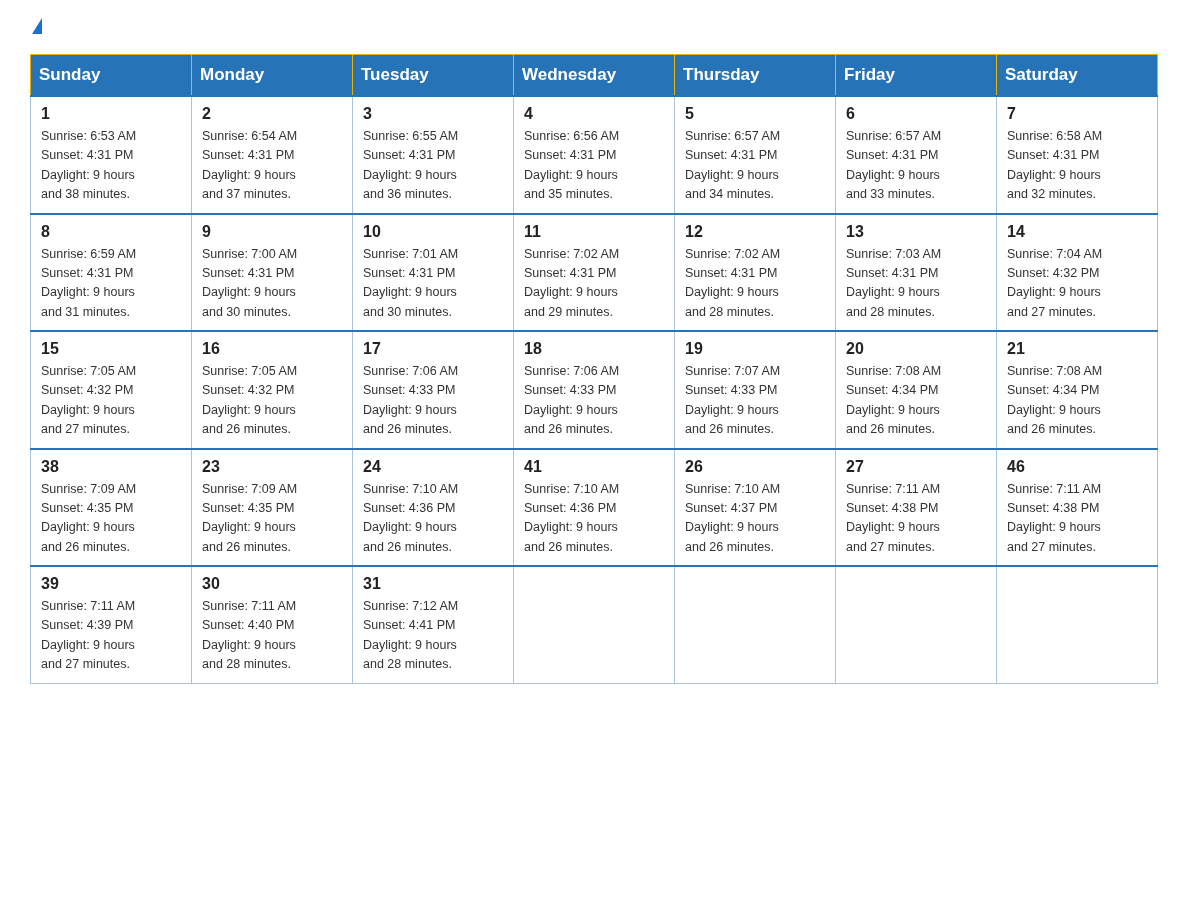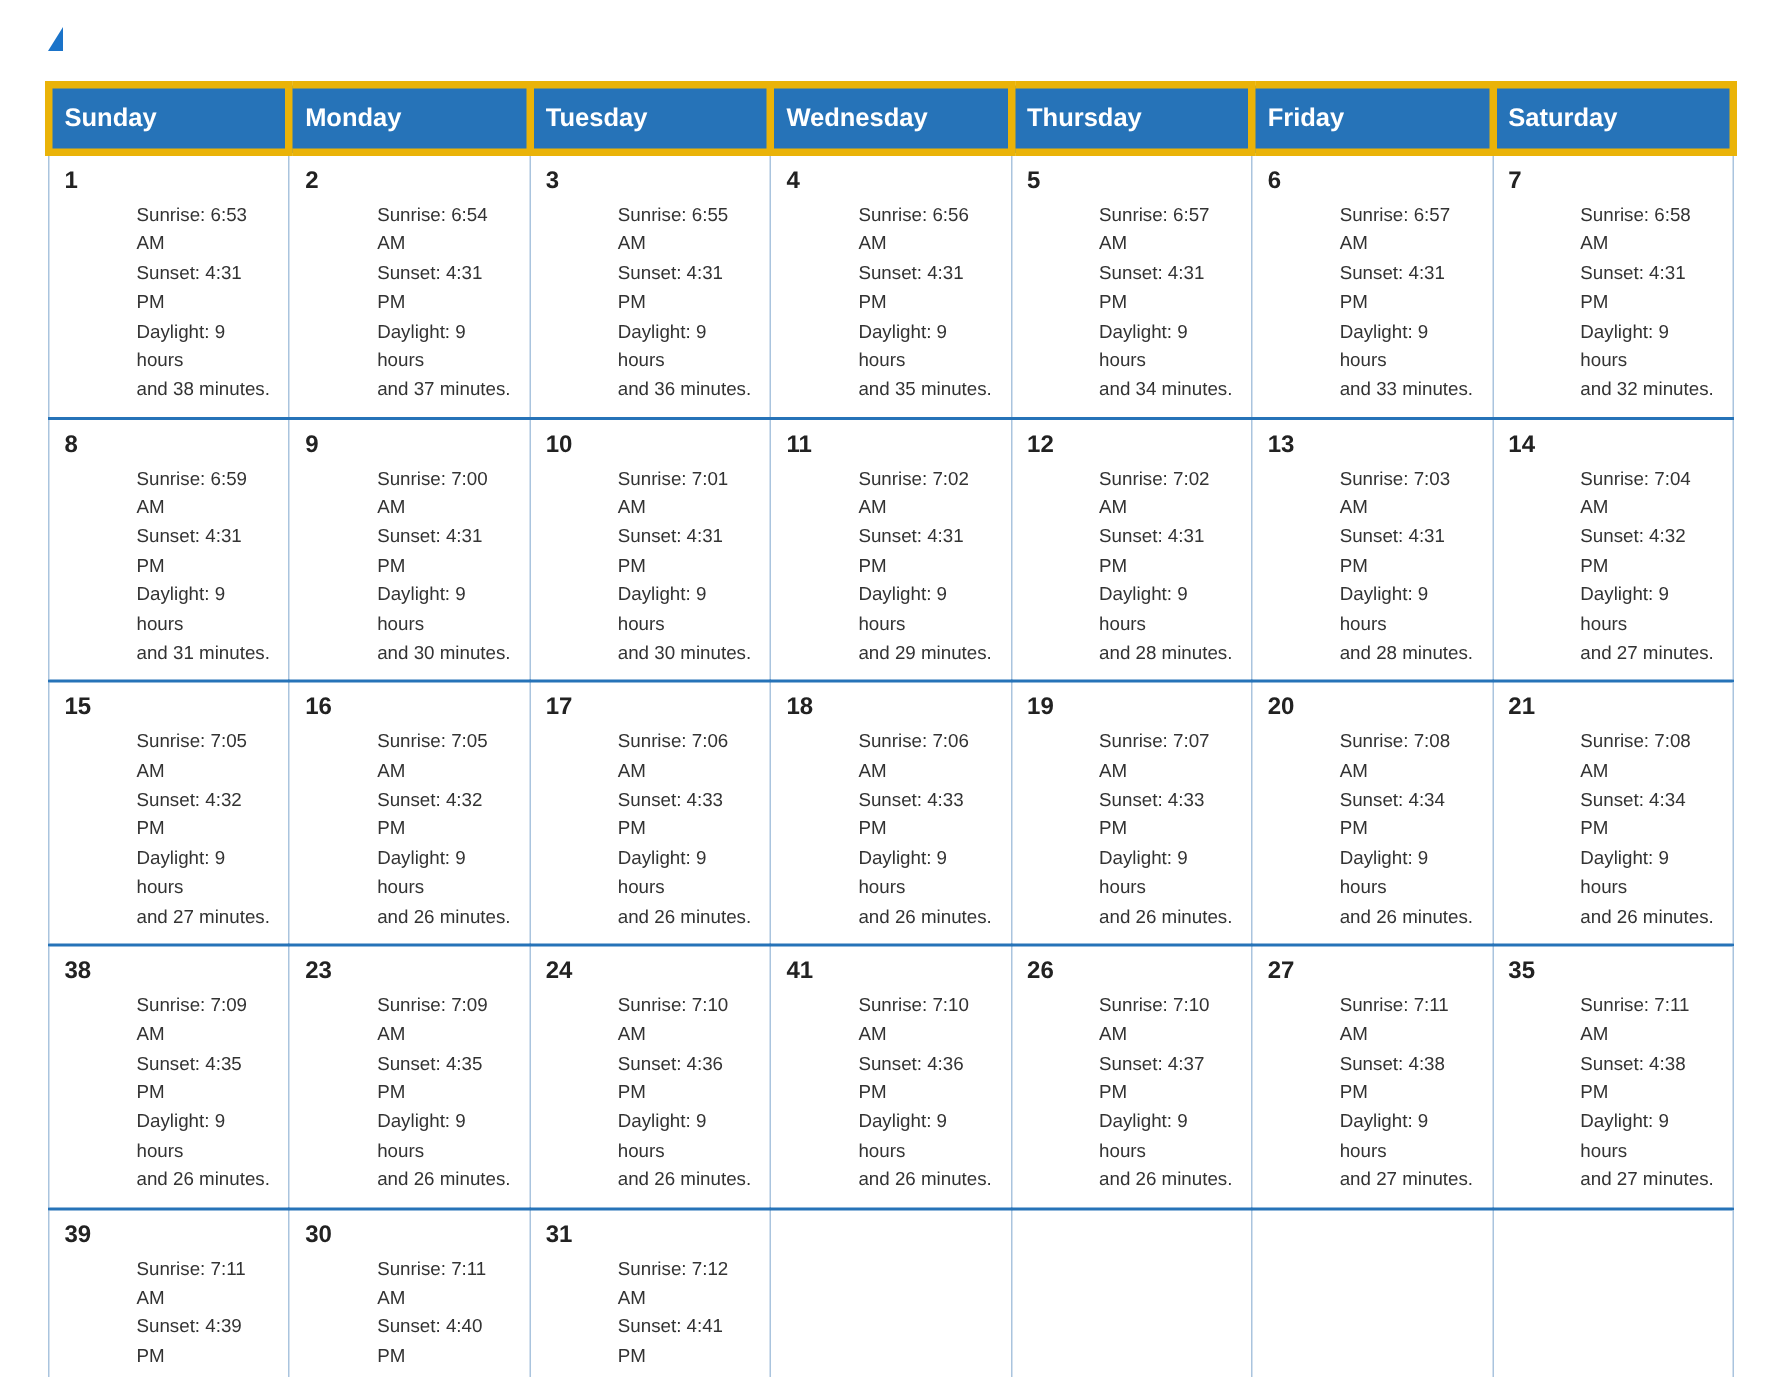--- a/index.html
+++ b/index.html
@@ -63,21 +63,21 @@
       border-collapse: collapse;
       border: 1.5px solid #2673b8;
     }
     .calendar th {
       background-color: #2673b8;
       color: #fff;
       font-size: 17px;
       font-weight: bold;
       padding: 10px 8px;
       text-align: left;
-      border: 5px solid #eab308;
+      border: 1px solid #eab308;
     }
     .calendar td {
       vertical-align: top;
       padding: 8px 10px;
       border: 1px solid #aac4de;
       font-size: 13px;
       color: #222;
       width: 14.28%;
       min-height: 100px;
     }
@@ -85,21 +85,20 @@
       font-size: 16px;
       font-weight: bold;
       color: #222;
       display: block;
       margin-bottom: 4px;
     }
     .day-info {
       font-size: 12.5px;
       color: #333;
       line-height: 1.55;
-      margin-left: 48px;
     }
     .calendar tr {
       border-bottom: 2px solid #2673b8;
     }
     .calendar tbody tr:last-child {
       border-bottom: 1.5px solid #2673b8;
     }
     .empty-cell {
       background: #fff;
     }
@@ -256,21 +255,21 @@
         </td>
         <td>
           <span class="day-number">26</span>
           <div class="day-info">Sunrise: 7:10 AM<br>Sunset: 4:37 PM<br>Daylight: 9 hours<br>and 26 minutes.</div>
         </td>
         <td>
           <span class="day-number">27</span>
           <div class="day-info">Sunrise: 7:11 AM<br>Sunset: 4:38 PM<br>Daylight: 9 hours<br>and 27 minutes.</div>
         </td>
         <td>
-          <span class="day-number">35</span>
+          <span class="day-number">46</span>
           <div class="day-info">Sunrise: 7:11 AM<br>Sunset: 4:38 PM<br>Daylight: 9 hours<br>and 27 minutes.</div>
         </td>
       </tr>
       <tr>
         <td>
           <span class="day-number">39</span>
           <div class="day-info">Sunrise: 7:11 AM<br>Sunset: 4:39 PM<br>Daylight: 9 hours<br>and 27 minutes.</div>
         </td>
         <td>
           <span class="day-number">30</span>

